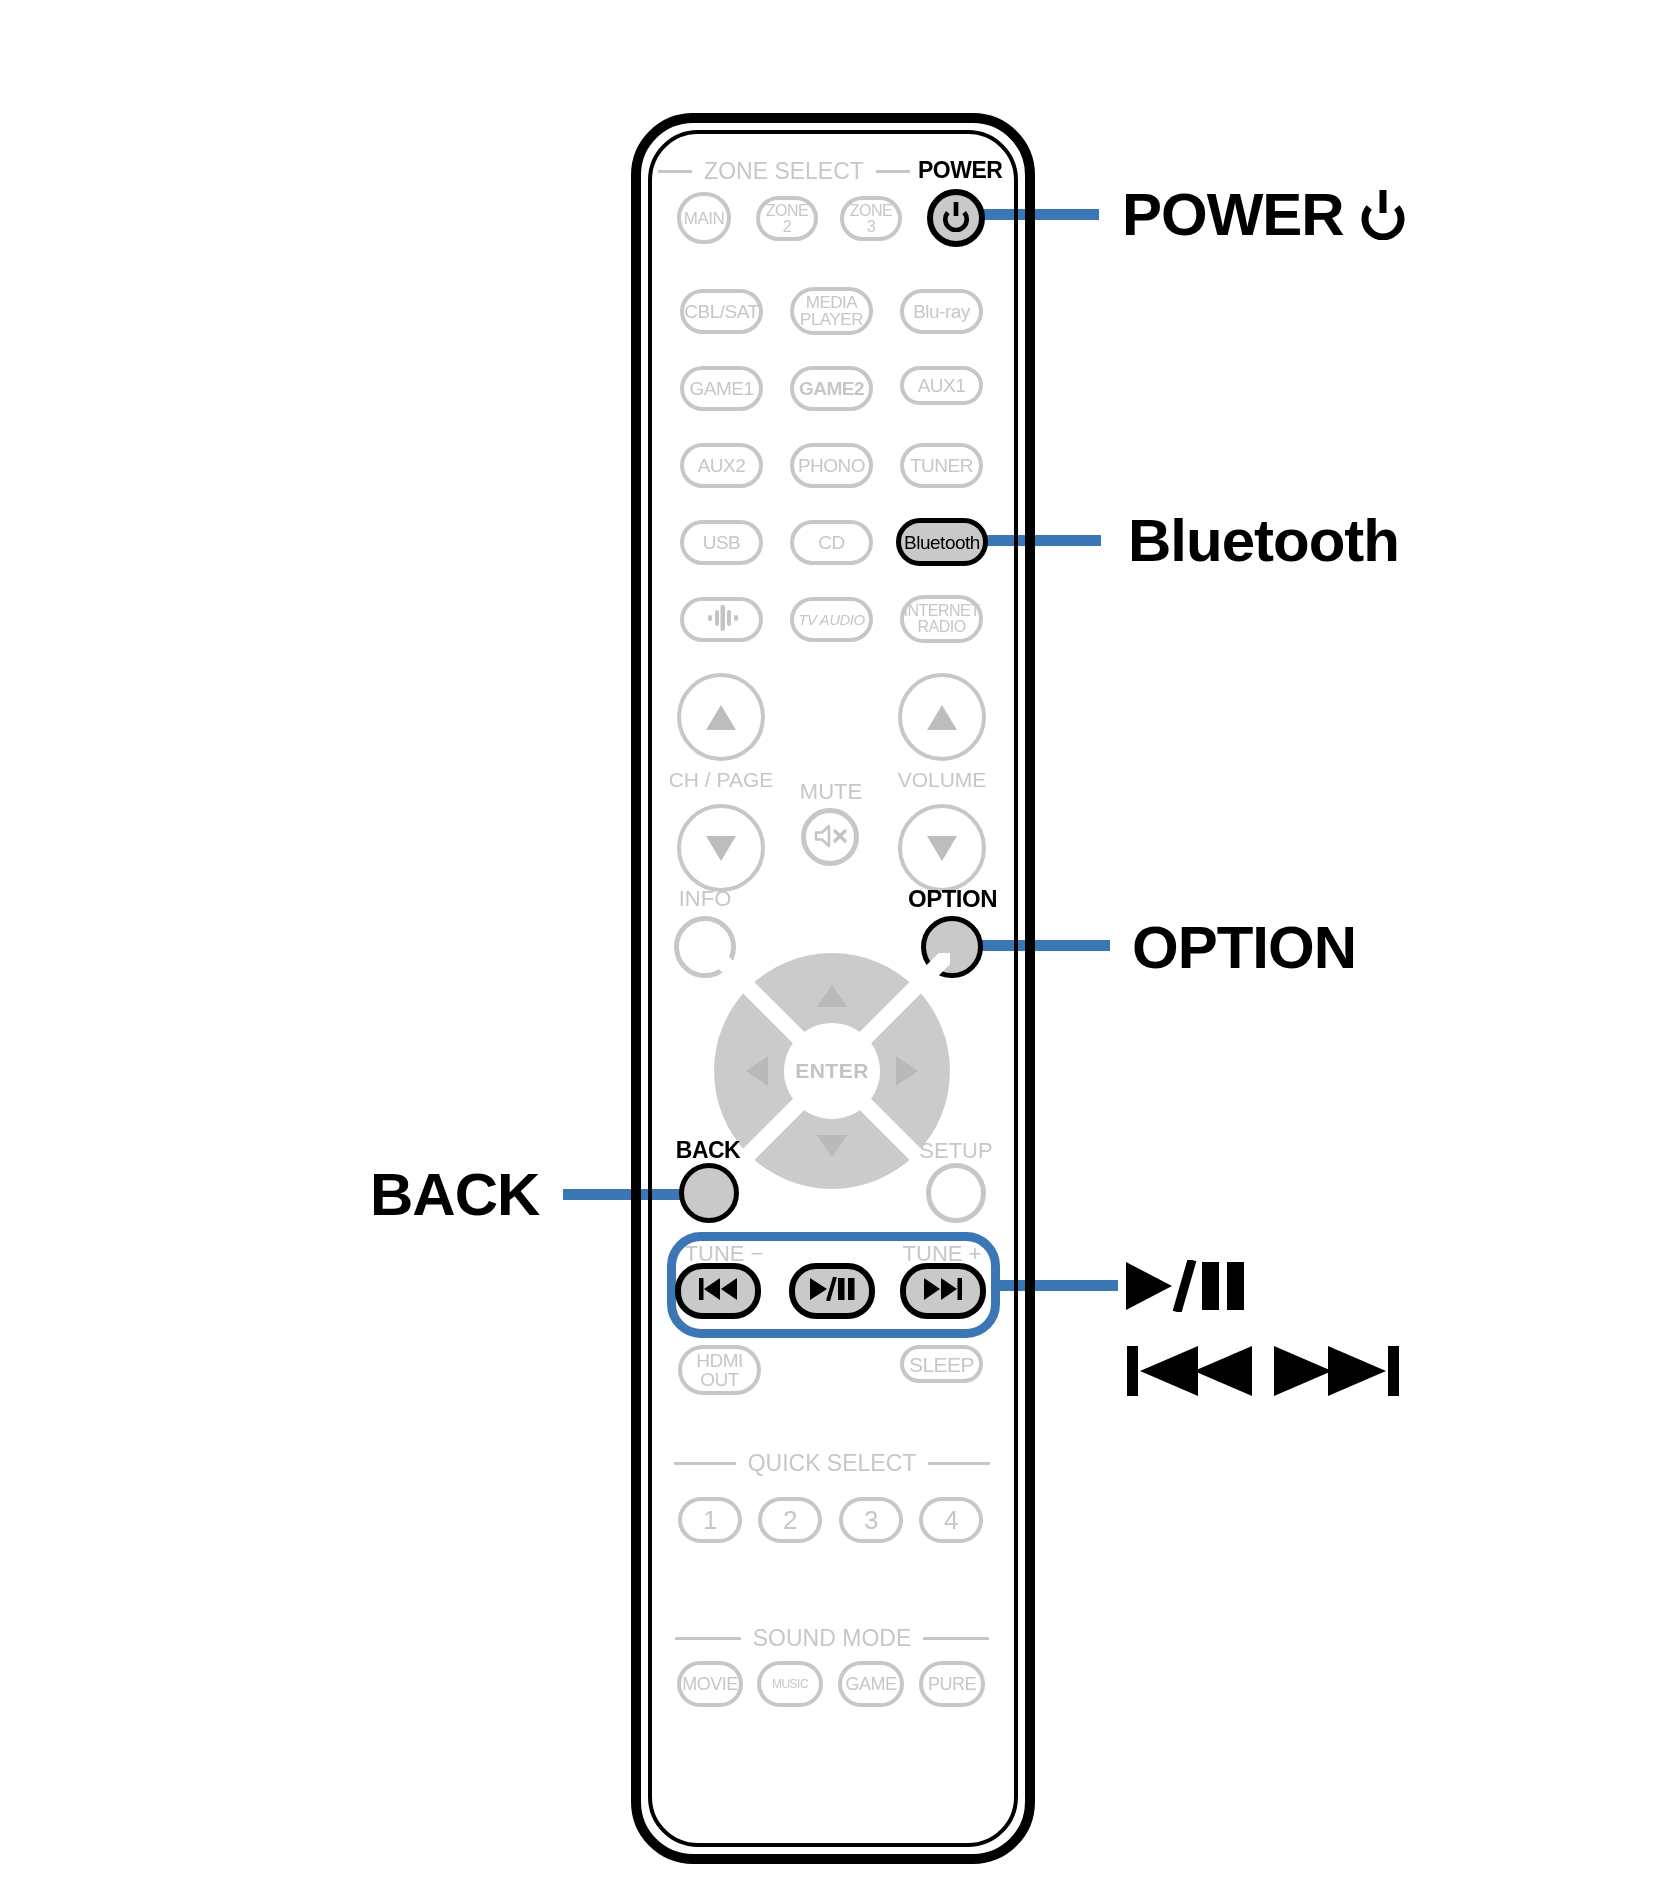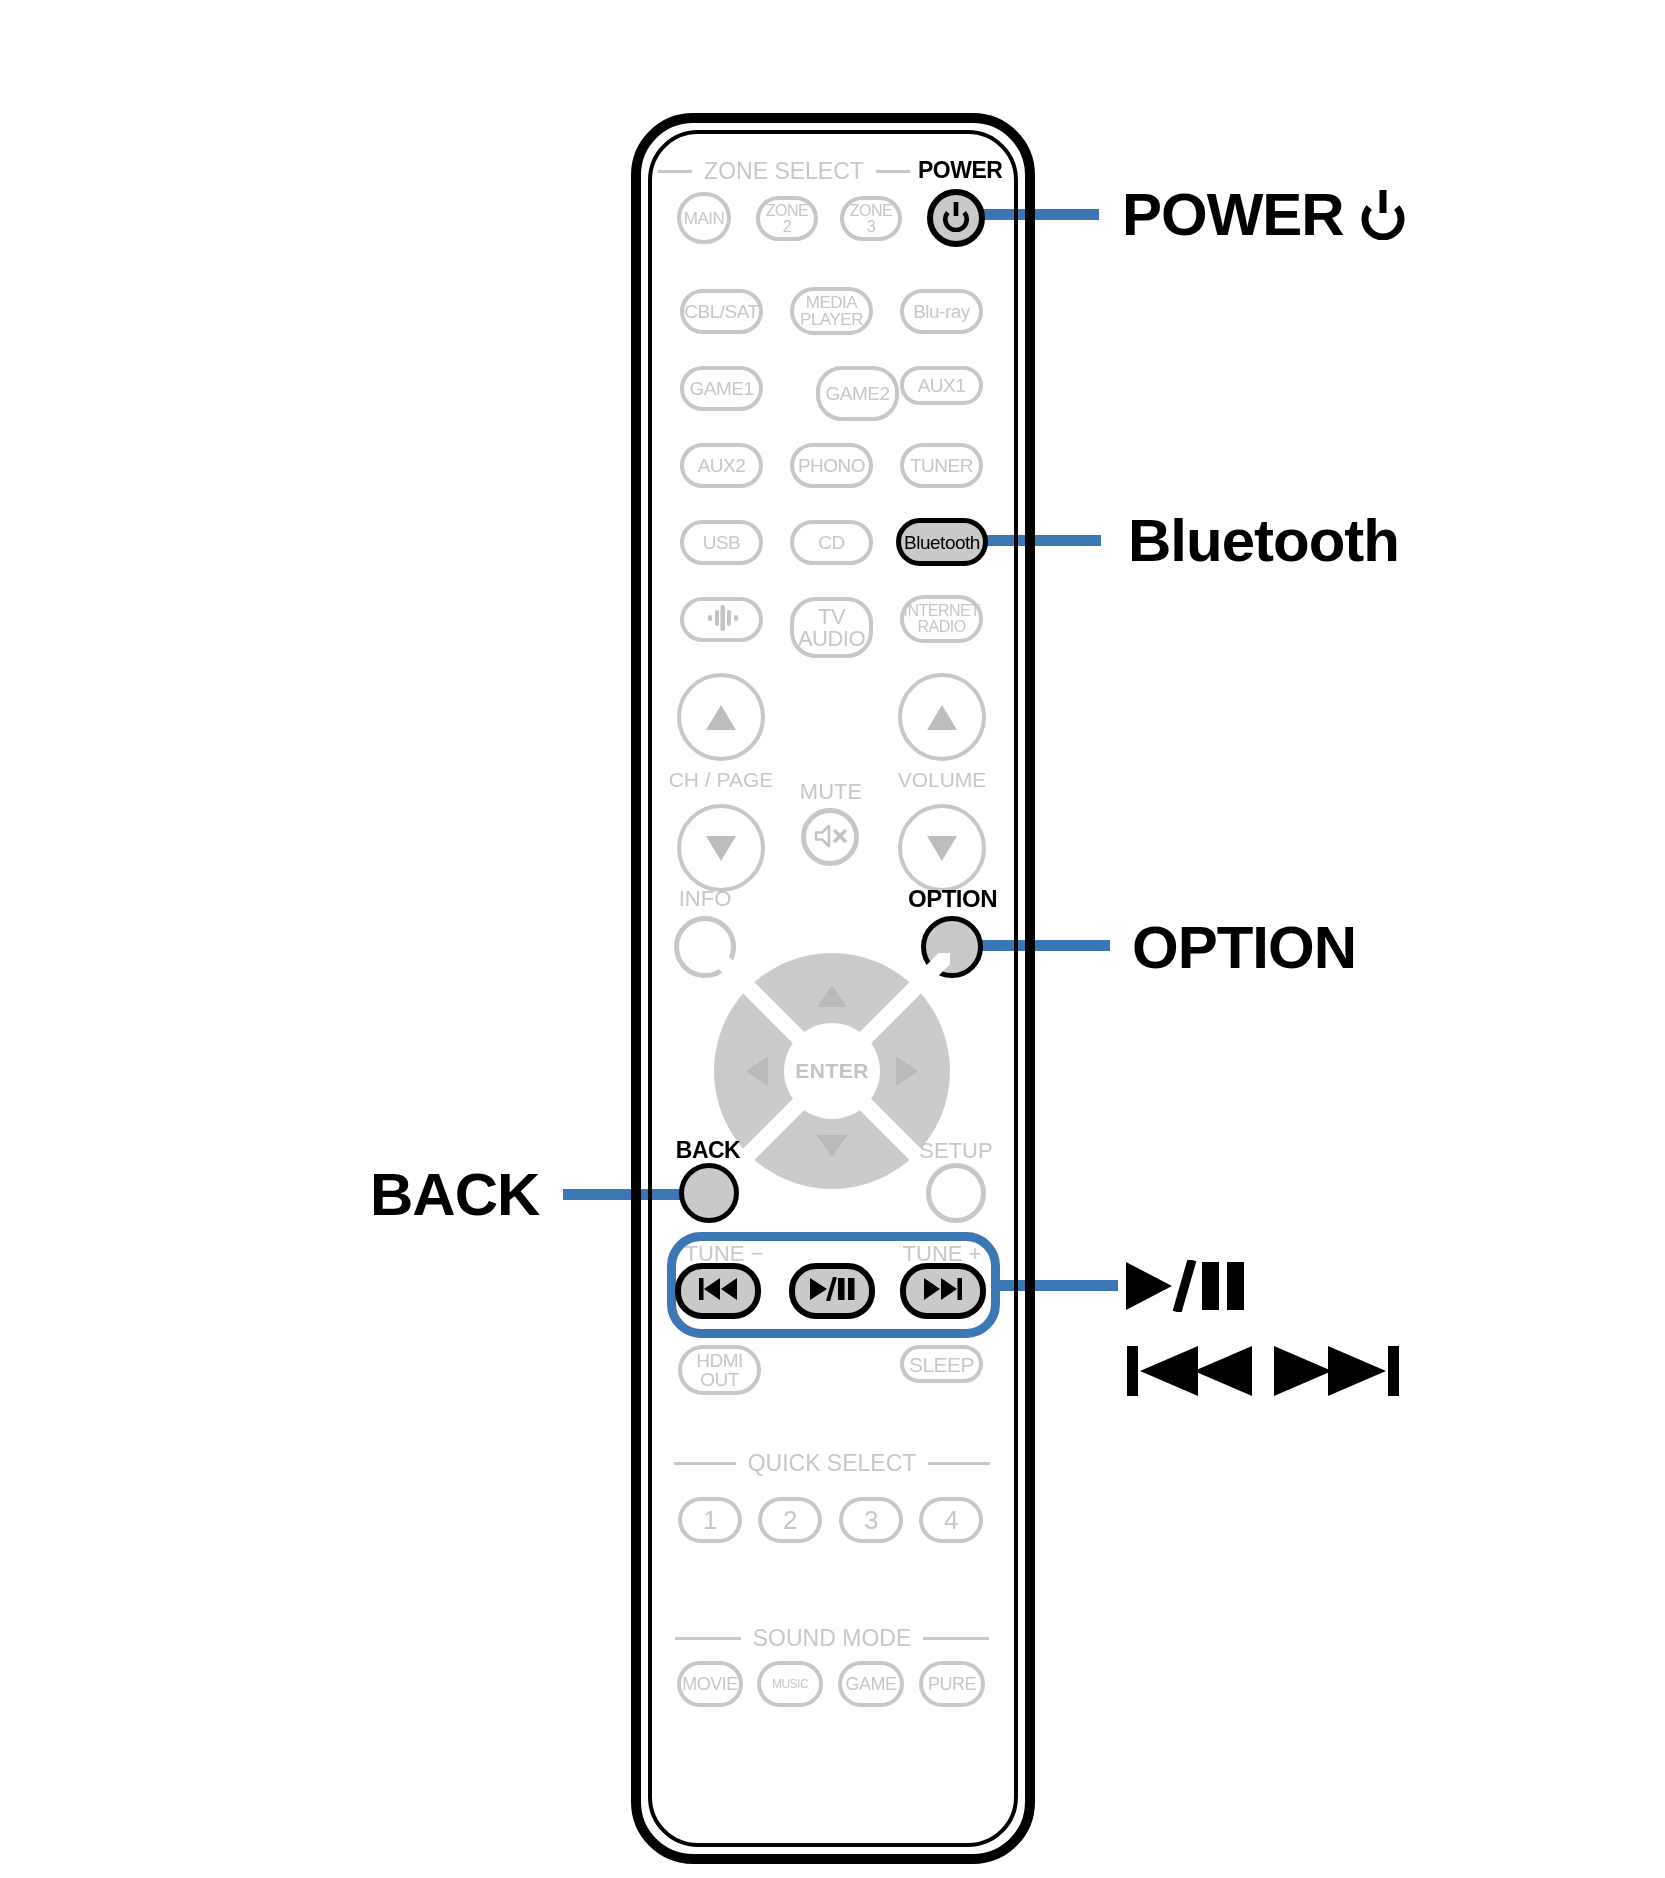--- a/index.html
+++ b/index.html
@@ -81,21 +81,21 @@
   </div>
 
   <div class="abs pill" style="left:680px;top:289px;width:83px;height:45px;">CBL/SAT</div>
   <div class="abs pill pill2" style="left:790px;top:287px;width:83px;height:48px;">
     <span>MEDIA</span>
     <span>PLAYER</span>
   </div>
   <div class="abs pill" style="left:900px;top:289px;width:83px;height:45px;text-align:center;">Blu-ray</div>
 
   <div class="abs pill" style="left:680px;top:366px;width:83px;height:45px;">GAME1</div>
-  <div class="abs pill" style="left:816px;top:366px;width:83px;height:55px;">GAME2</div>
+  <div class="abs pill" style="left:790px;top:366px;width:83px;height:45px;font-weight:bold;">GAME2</div>
   <div class="abs pill" style="left:900px;top:366px;width:83px;height:39px;">AUX1</div>
 
   <div class="abs pill" style="left:680px;top:443px;width:83px;height:45px;">AUX2</div>
   <div class="abs pill" style="left:790px;top:443px;width:83px;height:45px;">PHONO</div>
   <div class="abs pill" style="left:900px;top:443px;width:83px;height:45px;">TUNER</div>
 
   <div class="abs pill" style="left:680px;top:520px;width:83px;height:45px;">USB</div>
   <div class="abs pill" style="left:790px;top:520px;width:83px;height:45px;">CD</div>
   <div class="abs pill hot" style="left:896px;top:518px;width:92px;height:48px;border-width:5px;font-size:19px;">Bluetooth</div>
 
@@ -103,21 +103,21 @@
     <span>
       <svg width="36" height="32" viewBox="0 0 36 32">
         <rect x="4" y="13" width="4" height="6" rx="2" fill="#c4c4c4"></rect>
         <rect x="11" y="8" width="4" height="16" rx="2" fill="#c4c4c4"></rect>
         <rect x="16.5" y="3" width="4.5" height="26" rx="2" fill="#c4c4c4"></rect>
         <rect x="23" y="8" width="4" height="16" rx="2" fill="#c4c4c4"></rect>
         <rect x="30" y="13" width="4" height="6" rx="2" fill="#c4c4c4"></rect>
       </svg>
     </span>
   </div>
-  <div class="abs pill" style="left:790px;top:597px;width:83px;height:61px;font-size:22px;">TV AUDIO</div>
+  <div class="abs pill" style="left:790px;top:597px;width:83px;height:45px;font-size:15px;font-style:italic;">TV AUDIO</div>
   <div class="abs pill pill2" style="left:900px;top:595px;width:83px;height:48px;font-size:16px;line-height:16px;">
     <span>INTERNET</span>
     <span>RADIO</span>
   </div>
 
   <div class="abs pill circ" style="left:677px;top:673px;width:88px;height:88px;">
     <div class="tri-up"></div>
   </div>
   <div class="abs pill circ" style="left:898px;top:673px;width:88px;height:88px;">
     <div class="tri-up"></div>

